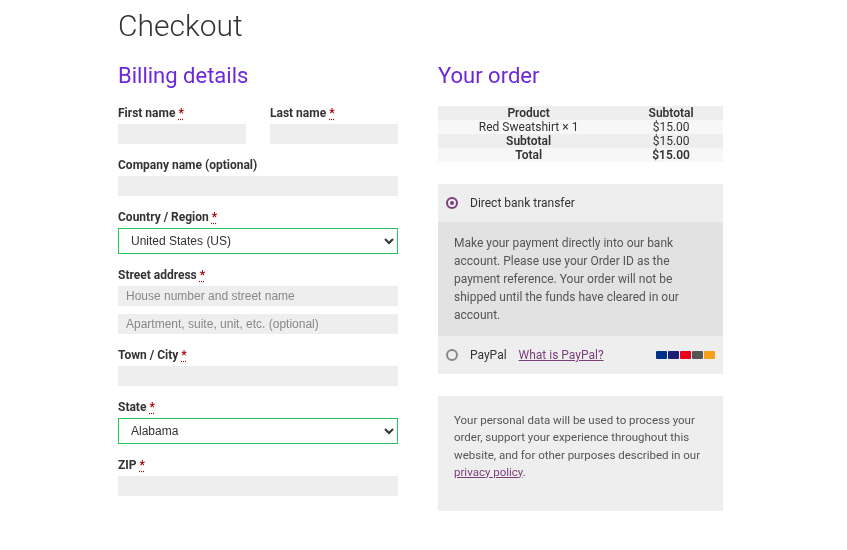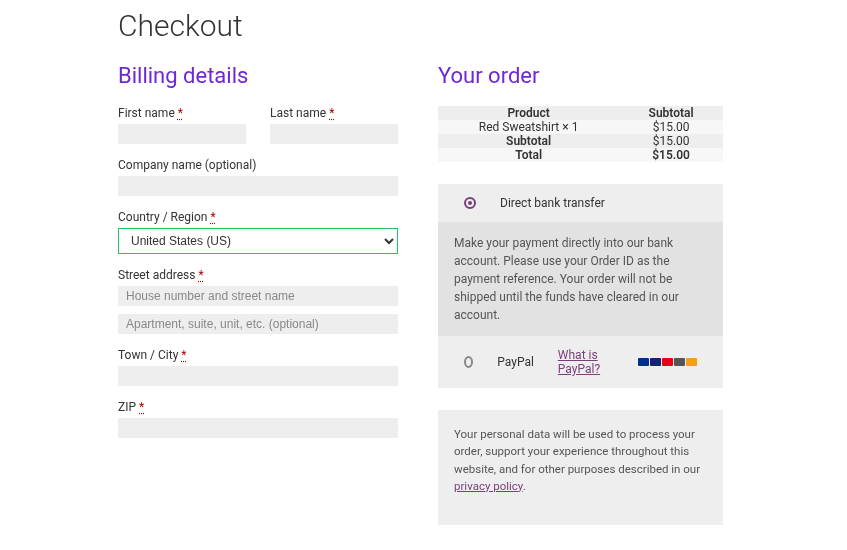--- a/index.html
+++ b/index.html
@@ -25,20 +25,21 @@
   }
   .cols { display: flex; gap: 40px; }
   .left { flex: 0 0 280px; }
   .right { flex: 0 0 285px; }
   .field { margin-bottom: 14px; }
   .field label {
     display: block;
     font-size: 12px;
     color: #333;
     margin-bottom: 4px;
+    font-weight: bold;
   }
   .req {
     color: #a00;
     text-decoration: underline dotted;
     text-underline-offset: 2px;
   }
   .row2 { display: flex; gap: 24px; }
   .row2 .field { flex: 1; }
   input.txt, select {
     width: 100%;
@@ -68,24 +69,24 @@
   }
   table.order thead th { background: #eee; font-weight: 600; }
   table.order tbody tr:nth-child(1) td { background: #f7f7f7; }
   table.order tbody tr:nth-child(2) td { background: #eee; }
   table.order tbody tr:nth-child(3) td { background: #f7f7f7; font-weight: 600; }
   table.order tbody tr:nth-child(3) td:first-child { font-weight: 600; }
   table.order td.sub { font-weight: 600; }
 
   .paybox { background: #eee; margin-top: 22px; }
   .payrow {
-    padding: 12px 26px;
+    padding: 12px 8px;
     display: flex;
     align-items: center;
-    gap: 24px;
+    gap: 12px;
     font-size: 12px;
     color: #333;
   }
   .radio {
     width: 12px; height: 12px; border-radius: 50%;
     border: 2px solid #7b3f7b;
     display: inline-block;
     position: relative;
   }
   .radio.on::after {
@@ -153,20 +154,26 @@
       <label><span>Street address</span> <span class="req">*</span></label>
       <input class="txt" type="text" placeholder="House number and street name" style="">
       <input class="txt addr2" type="text" placeholder="Apartment, suite, unit, etc. (optional)" style="">
     </div>
 
     <div class="field">
       <label><span>Town / City</span> <span class="req">*</span></label>
       <input class="txt" type="text" style="">
     </div>
 
+    <div class="field">
+      <label><span>State</span> <span class="req">*</span></label>
+      <select>
+        <option>Alabama</option>
+      </select>
+    </div>
 
     <div class="field">
       <label><span>ZIP</span> <span class="req">*</span></label>
       <input class="txt" type="text" style="">
     </div>
 
   </div>
 
   <div class="right">
     <h3>Your order</h3>

